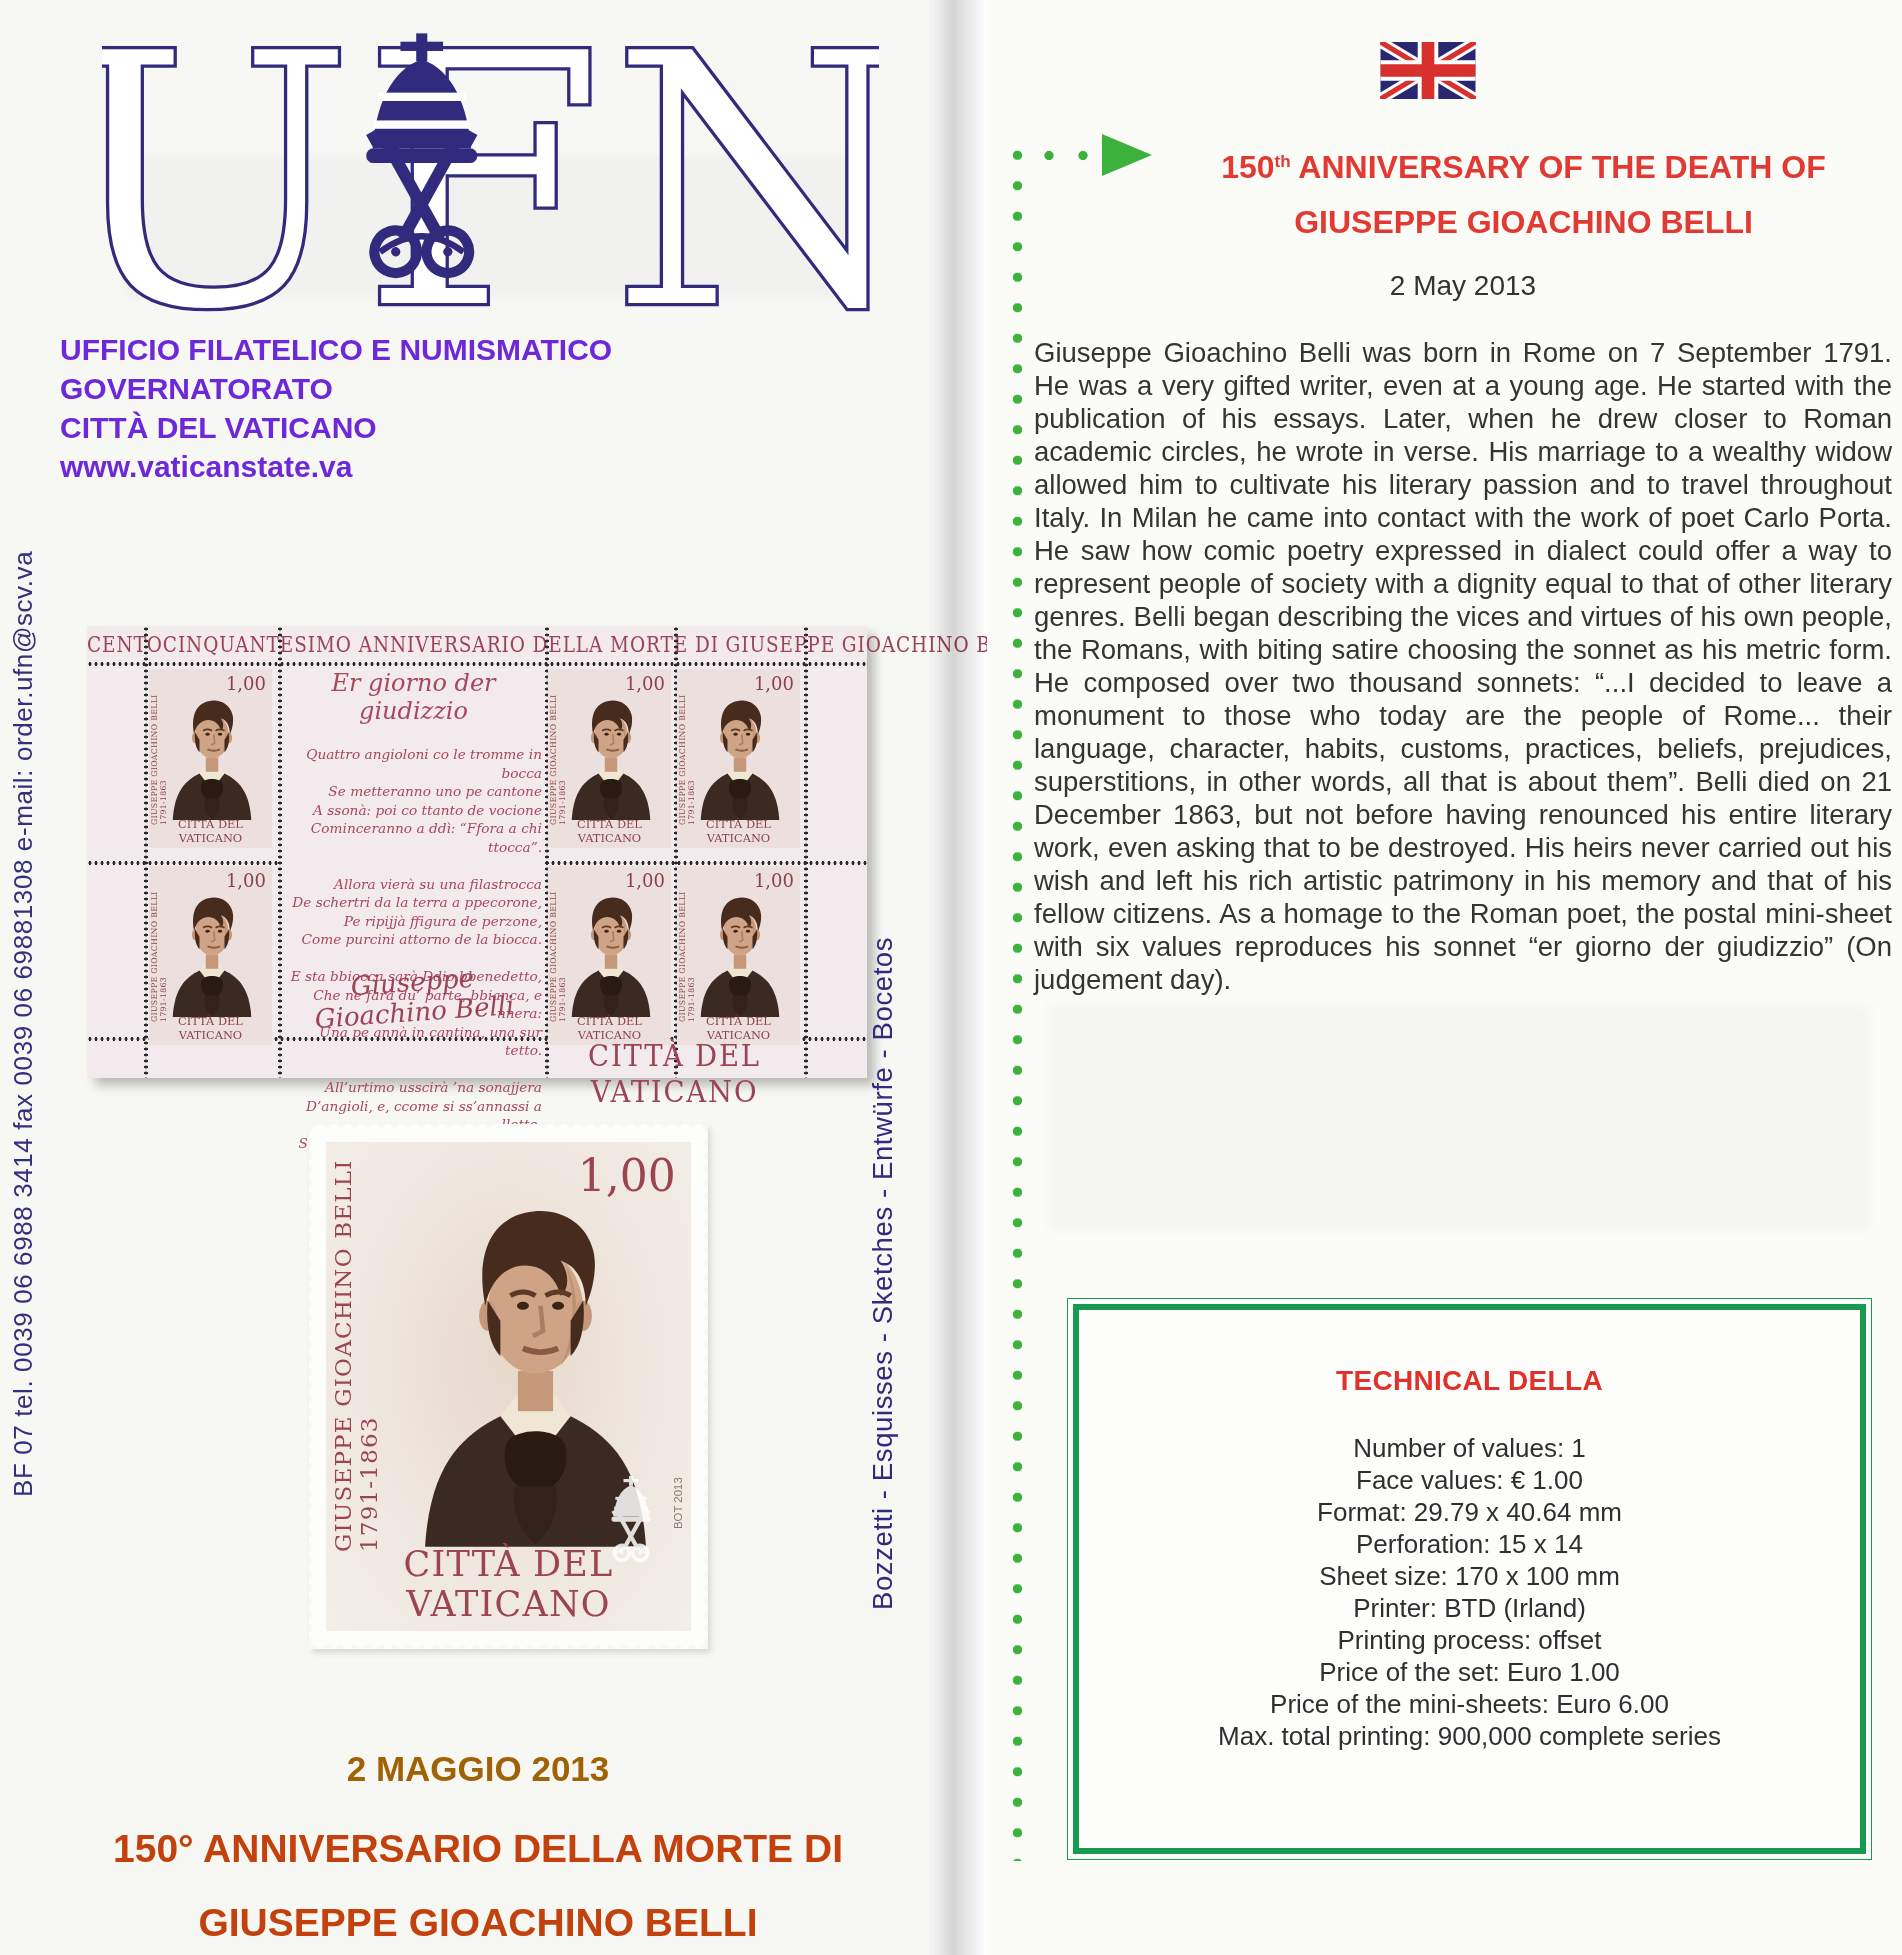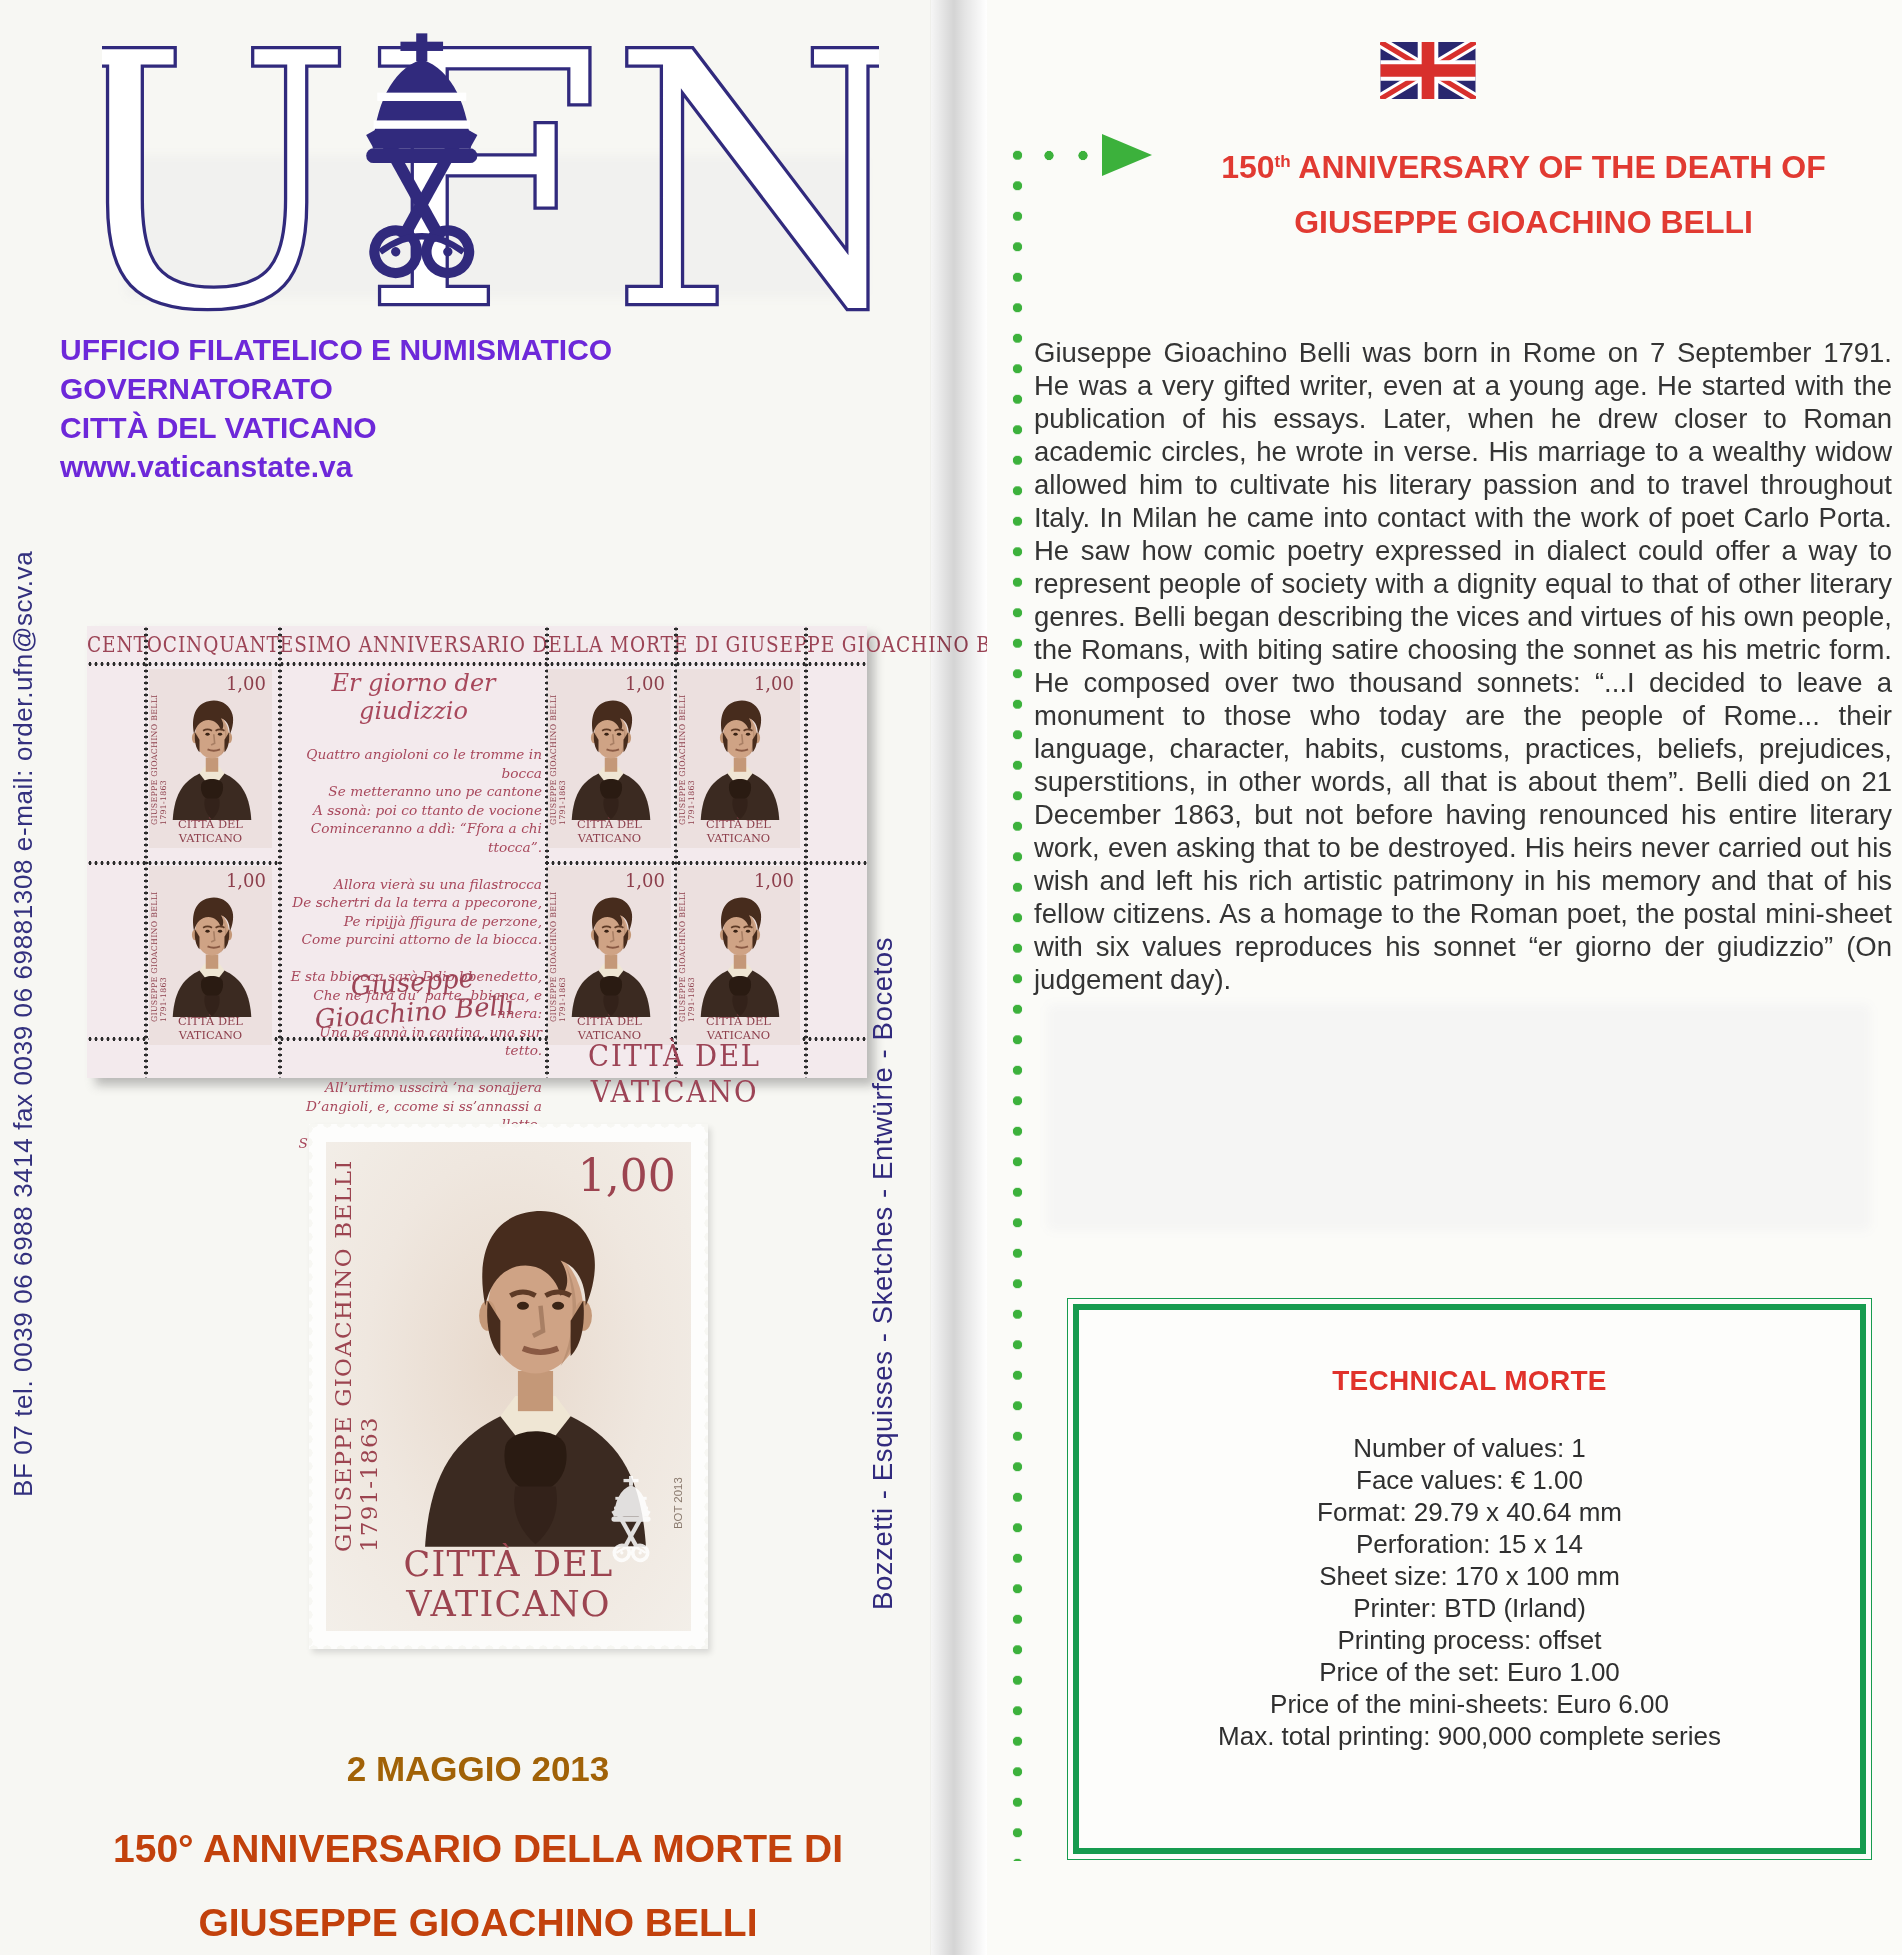--- a/index.html
+++ b/index.html
@@ -319,26 +319,27 @@
 
   <div class="gdots-v"></div>
   <div class="gdots-h"></div>
   <div class="garrow"></div>
 
   <div class="r-title">
     <div><span>150</span><sup>th</sup><span> ANNIVERSARY OF THE DEATH OF</span></div>
     <div>GIUSEPPE GIOACHINO BELLI</div>
   </div>
 
+  <div class="r-date">2 May 2013</div>
 
   <div class="r-body">Giuseppe Gioachino Belli was born in Rome on 7 September 1791. He was a very gifted writer, even at a young age. He started with the publication of his essays. Later, when he drew closer to Roman academic circles, he wrote in verse. His marriage to a wealthy widow allowed him to cultivate his literary passion and to travel throughout Italy. In Milan he came into contact with the work of poet Carlo Porta. He saw how comic poetry expressed in dialect could offer a way to represent people of society with a dignity equal to that of other literary genres. Belli began describing the vices and virtues of his own people, the Romans, with biting satire choosing the sonnet as his metric form. He composed over two thousand sonnets: “...I decided to leave a monument to those who today are the people of Rome... their language, character, habits, customs, practices, beliefs, prejudices, superstitions, in other words, all that is about them”. Belli died on 21 December 1863, but not before having renounced his entire literary work, even asking that to be destroyed. His heirs never carried out his wish and left his rich artistic patrimony in his memory and that of his fellow citizens. As a homage to the Roman poet, the postal mini-sheet with six values reproduces his sonnet “er giorno der giudizzio” (On judgement day).</div>
 
   <div class="tech-box">
     <div class="tech-box-inner">
-      <div class="tech-title">TECHNICAL MORTE</div>
+      <div class="tech-title">TECHNICAL DELLA</div>
       <div class="tech-lines">
           <div class="tech-line">Number of values: 1</div>
           <div class="tech-line">Face values: € 1.00</div>
           <div class="tech-line">Format: 29.79 x 40.64 mm</div>
           <div class="tech-line">Perforation: 15 x 14</div>
           <div class="tech-line">Sheet size: 170 x 100 mm</div>
           <div class="tech-line">Printer: BTD (Irland)</div>
           <div class="tech-line">Printing process: offset</div>
           <div class="tech-line">Price of the set: Euro 1.00</div>
           <div class="tech-line">Price of the mini-sheets: Euro 6.00</div>

